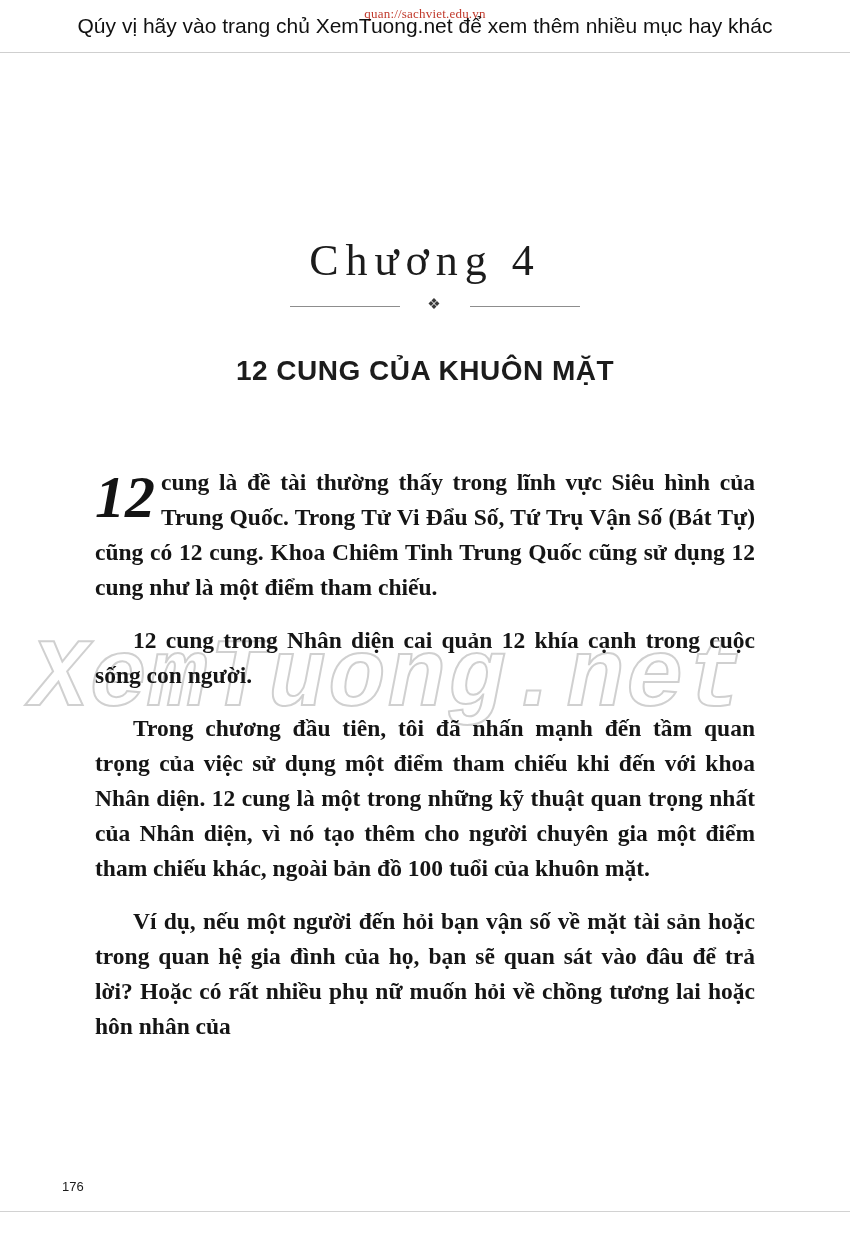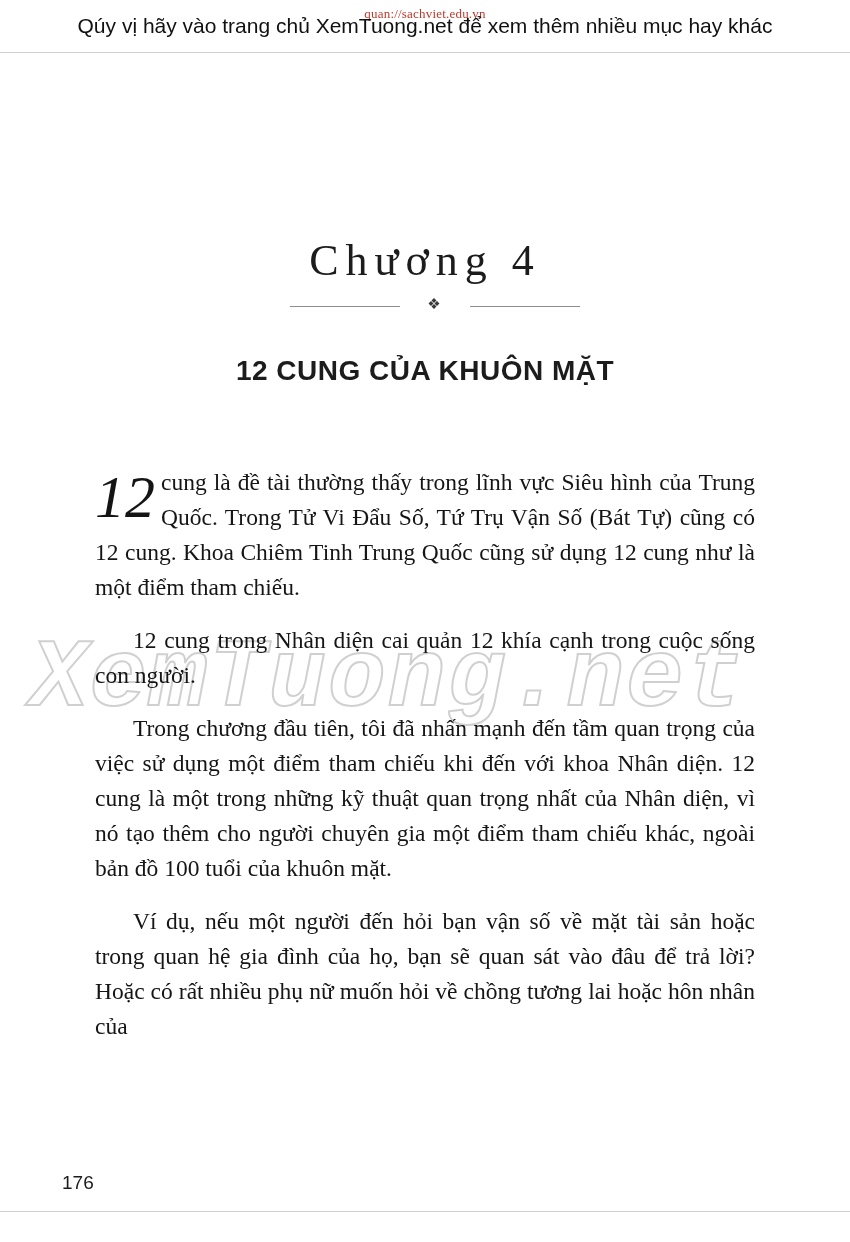--- a/index.html
+++ b/index.html
@@ -127,20 +127,21 @@
     width: 660px;
   }
   .para {
     font-family: "Liberation Serif", serif;
     font-size: 23.5px;
     line-height: 35px;
     text-align: justify;
     text-justify: inter-word;
     margin: 0 0 18px 0;
     color: #151515;
+    font-weight: bold;
   }
   .para.indent { text-indent: 38px; }
 
   
   #para-1 {
     position: relative;
     min-height: 70px;
   }
   #dropcap {
     float: left;
@@ -173,21 +174,21 @@
     white-space: nowrap;
     line-height: 130px;
   }
 
   
   #page-number {
     position: absolute;
     bottom: 48px;
     left: 62px;
     font-family: "Liberation Sans", sans-serif;
-    font-size: 19px;
+    font-size: 13px;
     color: #1b1b1b;
   }
   #footer-rule {
     position: absolute;
     bottom: 30px;
     left: 0;
     width: 850px;
     height: 1px;
     background: #d2d2d2;
   }

